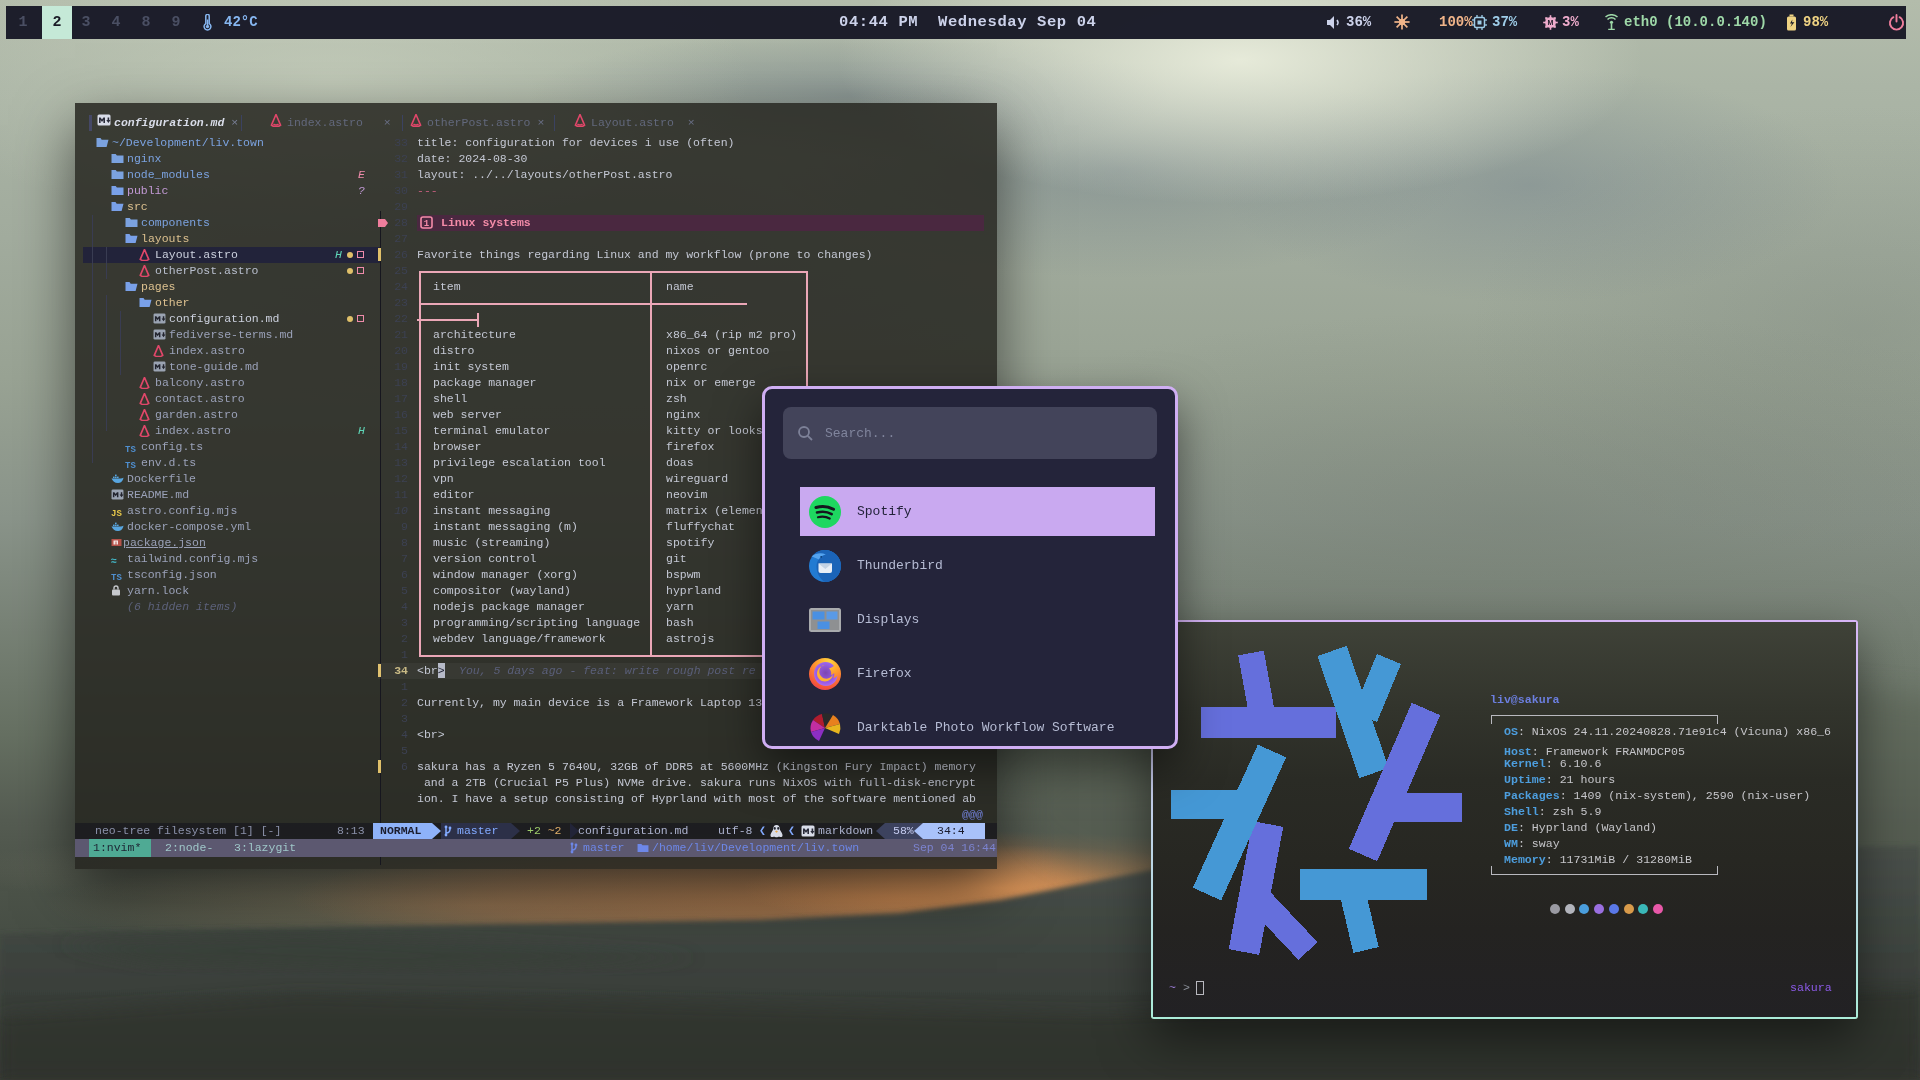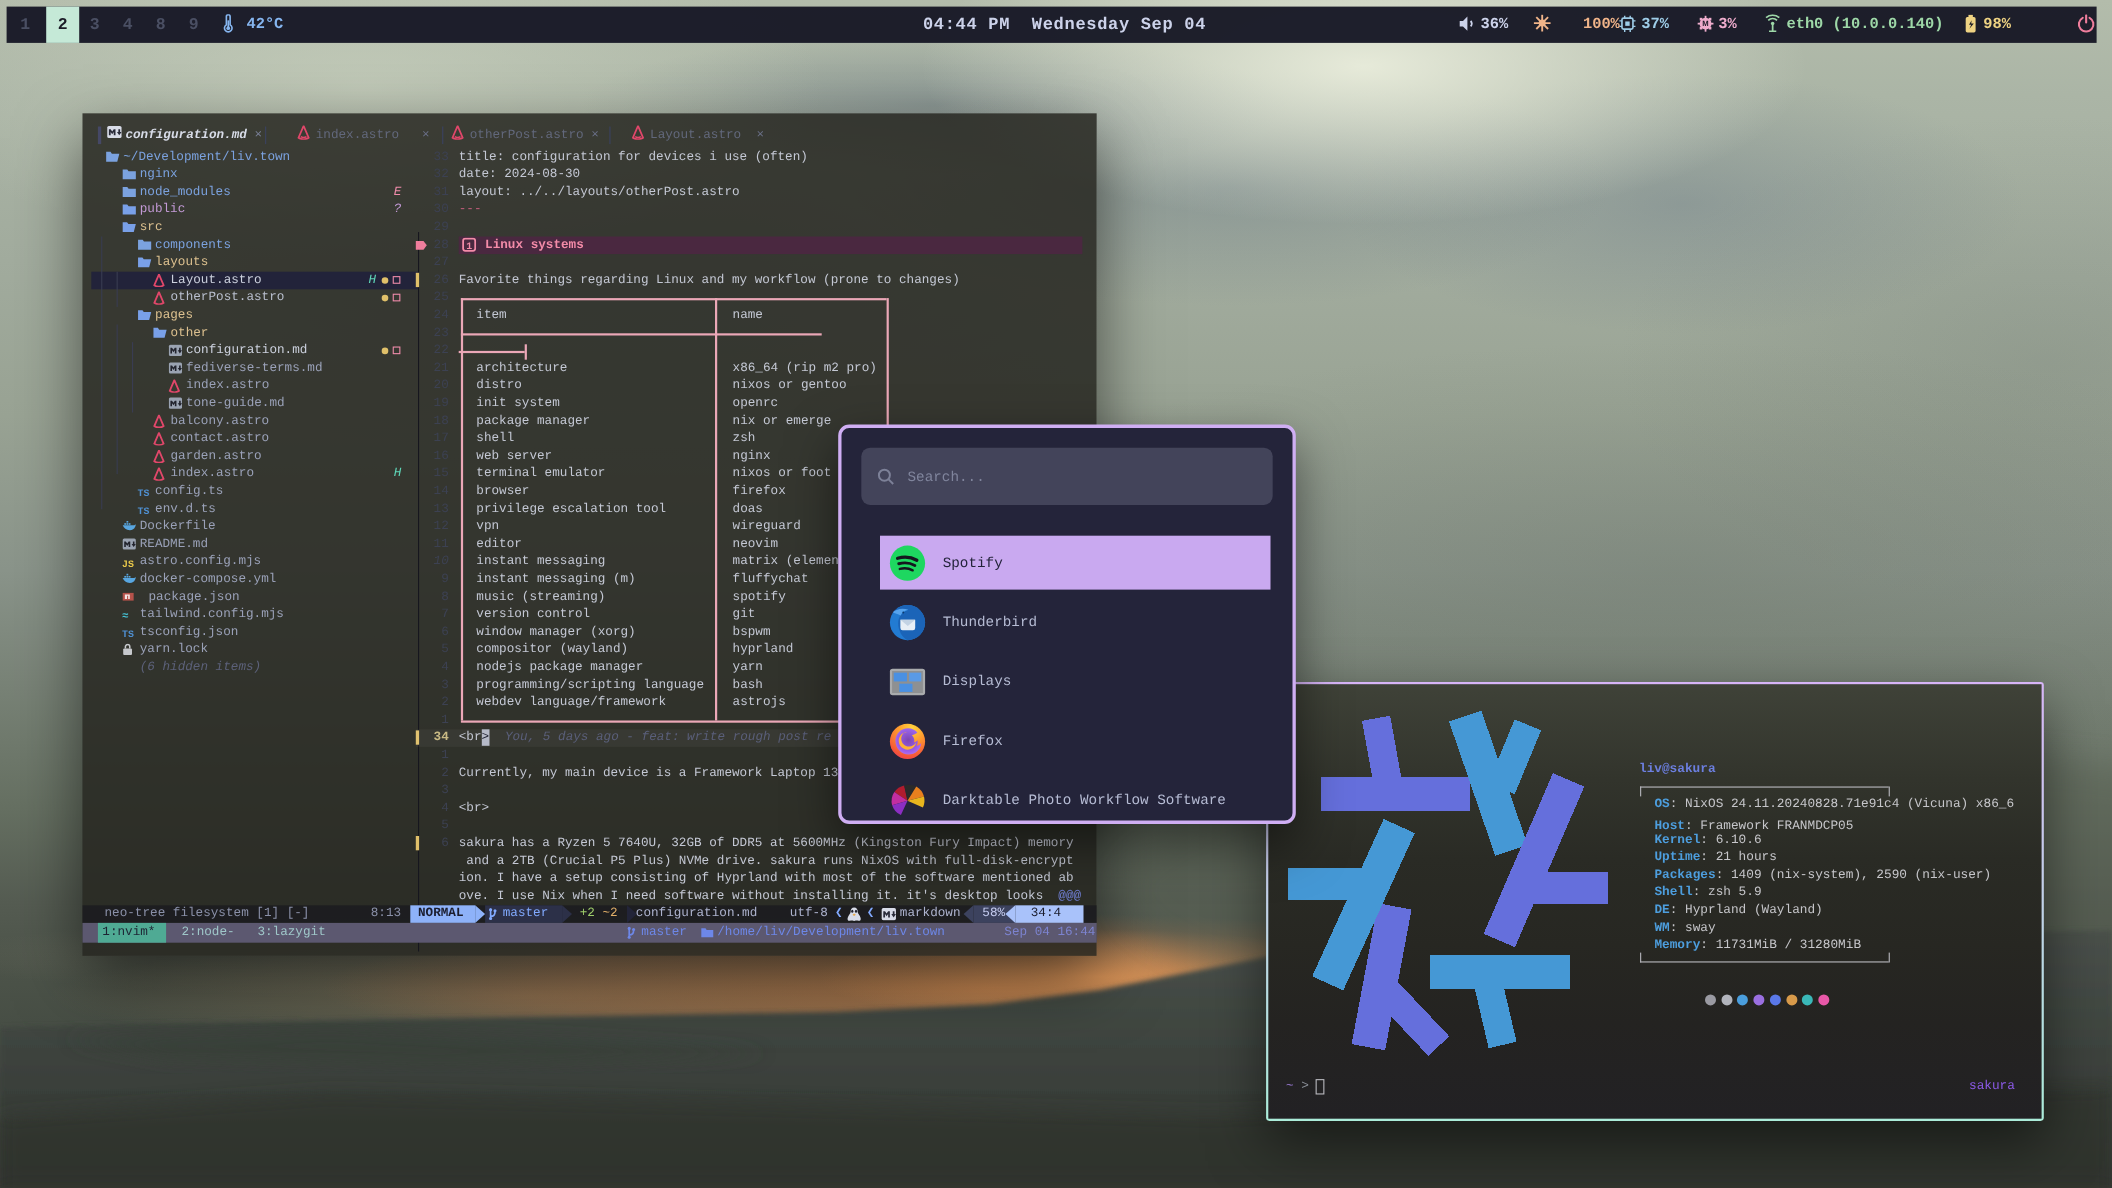--- a/index.html
+++ b/index.html
@@ -266,21 +266,21 @@
           <g fill="#58a6e0">
             <rect x="2" y="2.6" width="1.6" height="1.5"></rect>
             <rect x="4" y="2.6" width="1.6" height="1.5"></rect>
             <rect x="6" y="2.6" width="1.6" height="1.5"></rect>
             <rect x="4" y="0.6" width="1.6" height="1.5"></rect>
           </g>
         </svg></span><span class="abs" style="left:52px;color:#9aa1b8;">docker-compose.yml</span></div>
     <div class="row" style="left:0px;top:432px;"><span class="abs" style="left:36px;top:2px;"><svg width="11" height="11" viewBox="0 0 11 11">
           <rect x="0.5" y="2" width="10" height="7" fill="#b5524a"></rect>
           <path d="M2.5 3.5v4h2v-3h1v3h1.5v-4z" fill="#fff" opacity="0.85"></path>
-        </svg></span><span class="abs" style="left:60px;color:#9aa1b8;">package.json</span></div>
+        </svg></span><span class="abs" style="left:48px;color:#9aa1b8;text-decoration:underline;">package.json</span></div>
     <div class="row" style="left:0px;top:448px;"><span class="abs" style="left:36px;top:2px;"><span style="color:#45c5d8;font-size:10px;font-weight:bold;">≈</span></span><span class="abs" style="left:52px;color:#9aa1b8;">tailwind.config.mjs</span></div>
     <div class="row" style="left:0px;top:464px;"><span class="abs" style="left:36px;top:2px;"><span style="color:#4f8fd0;font-size:9px;font-weight:bold;">TS</span></span><span class="abs" style="left:52px;color:#9aa1b8;">tsconfig.json</span></div>
     <div class="row" style="left:0px;top:480px;"><span class="abs" style="left:36px;top:2px;"><svg width="10" height="11" viewBox="0 0 10 11">
           <rect x="1" y="4.5" width="8" height="6" rx="1" fill="#c6c8cc"></rect>
           <path d="M3 4.5V3a2 2 0 0 1 4 0v1.5" fill="none" stroke="#c6c8cc" stroke-width="1.4"></path>
         </svg></span><span class="abs" style="left:52px;color:#9aa1b8;">yarn.lock</span></div>
     <div class="row" style="left:0px;top:496px;"><span class="abs" style="left:36px;top:2px;"></span><span class="abs" style="left:52px;color:#5c617a;font-style:italic;">(6 hidden items)</span></div>
     <div class="abs" style="left:17px;top:112px;width:1px;height:248px;background:#393c52;"></div>
     <div class="abs" style="left:31px;top:144px;width:1px;height:32px;background:#393c52;"></div>
     <div class="abs" style="left:31px;top:192px;width:1px;height:136px;background:#393c52;"></div>
@@ -338,21 +338,21 @@
     <div class="row" style="left:358.0px;top:272px;color:#c4c8d4;">package manager</div>
     <div class="row" style="left:591.0px;top:272px;color:#c4c8d4;">nix or emerge</div>
     <div class="row" style="left:319.2px;top:288px;color:#3c4152;">17</div>
     <div class="row" style="left:358.0px;top:288px;color:#c4c8d4;">shell</div>
     <div class="row" style="left:591.0px;top:288px;color:#c4c8d4;">zsh</div>
     <div class="row" style="left:319.2px;top:304px;color:#3c4152;">16</div>
     <div class="row" style="left:358.0px;top:304px;color:#c4c8d4;">web server</div>
     <div class="row" style="left:591.0px;top:304px;color:#c4c8d4;">nginx</div>
     <div class="row" style="left:319.2px;top:320px;color:#3c4152;">15</div>
     <div class="row" style="left:358.0px;top:320px;color:#c4c8d4;">terminal emulator</div>
-    <div class="row" style="left:591.0px;top:320px;color:#c4c8d4;">nixos or foot</div>
+    <div class="row" style="left:591.0px;top:320px;color:#c4c8d4;">kitty or looks</div>
     <div class="row" style="left:319.2px;top:336px;color:#3c4152;">14</div>
     <div class="row" style="left:358.0px;top:336px;color:#c4c8d4;">browser</div>
     <div class="row" style="left:591.0px;top:336px;color:#c4c8d4;">firefox</div>
     <div class="row" style="left:319.2px;top:352px;color:#3c4152;">13</div>
     <div class="row" style="left:358.0px;top:352px;color:#c4c8d4;">privilege escalation tool</div>
     <div class="row" style="left:591.0px;top:352px;color:#c4c8d4;">doas</div>
     <div class="row" style="left:319.2px;top:368px;color:#3c4152;">12</div>
     <div class="row" style="left:358.0px;top:368px;color:#c4c8d4;">vpn</div>
     <div class="row" style="left:591.0px;top:368px;color:#c4c8d4;">wireguard</div>
     <div class="row" style="left:319.2px;top:384px;color:#3c4152;">11</div>
@@ -396,21 +396,20 @@
     <div class="row" style="left:326.1px;top:592px;color:#3c4152;">2</div>
     <div class="row" style="left:342.0px;top:592px;color:#c4c8d4;">Currently, my main device is a Framework Laptop 13 named sakura.</div>
     <div class="row" style="left:326.1px;top:608px;color:#3c4152;">3</div>
     <div class="row" style="left:326.1px;top:624px;color:#3c4152;">4</div>
     <div class="row" style="left:342.0px;top:624px;color:#c4c8d4;">&lt;br&gt;</div>
     <div class="row" style="left:326.1px;top:640px;color:#3c4152;">5</div>
     <div class="row" style="left:326.1px;top:656px;color:#3c4152;">6</div>
     <div class="row" style="left:342.0px;top:656px;color:#c4c8d4;">sakura has a Ryzen 5 7640U, 32GB of DDR5 at 5600MHz (Kingston Fury Impact) memory</div>
     <div class="row" style="left:342.0px;top:672px;color:#c4c8d4;"> and a 2TB (Crucial P5 Plus) NVMe drive. sakura runs NixOS with full-disk-encrypt</div>
     <div class="row" style="left:342.0px;top:688px;color:#c4c8d4;">ion. I have a setup consisting of Hyprland with most of the software mentioned ab</div>
-    <div class="row" style="left:342.0px;top:704px;color:#c4c8d4;">ove. I use Nix when I need software without installing it. it's desktop looks </div>
     <div class="row" style="left:887.1px;top:704px;color:#6b79c8;font-weight:bold;">@@@</div>
     <div class="abs" style="left:0;top:720px;width:922px;height:16px;background:rgba(18,19,28,0.55);"></div>
     <div class="row" style="left:20px;top:720px;color:#8a90a8;">neo-tree filesystem [1] [-]</div>
     <div class="row" style="left:262px;top:720px;color:#8a90a8;">8:13</div>
     <div class="abs" style="left:298px;top:720px;width:59px;height:16px;background:#8eb2f9;"></div>
     <div class="row" style="left:305px;top:720px;color:#1b1d2e;font-weight:bold;">NORMAL</div>
     <div class="tri" style="left:357px;top:720px;border-left:9px solid #8eb2f9;border-top:8px solid transparent;border-bottom:8px solid transparent;"></div>
     <div class="abs" style="left:366px;top:720px;width:70px;height:16px;background:#2c3048;"></div>
     <svg class="abs" style="left:368px;top:722px;" width="10" height="12" viewBox="0 0 10 12">
       <path d="M3 1v10M3 8c3 0 4-1.5 4-4" stroke="#82aaff" stroke-width="1.5" fill="none"></path>

